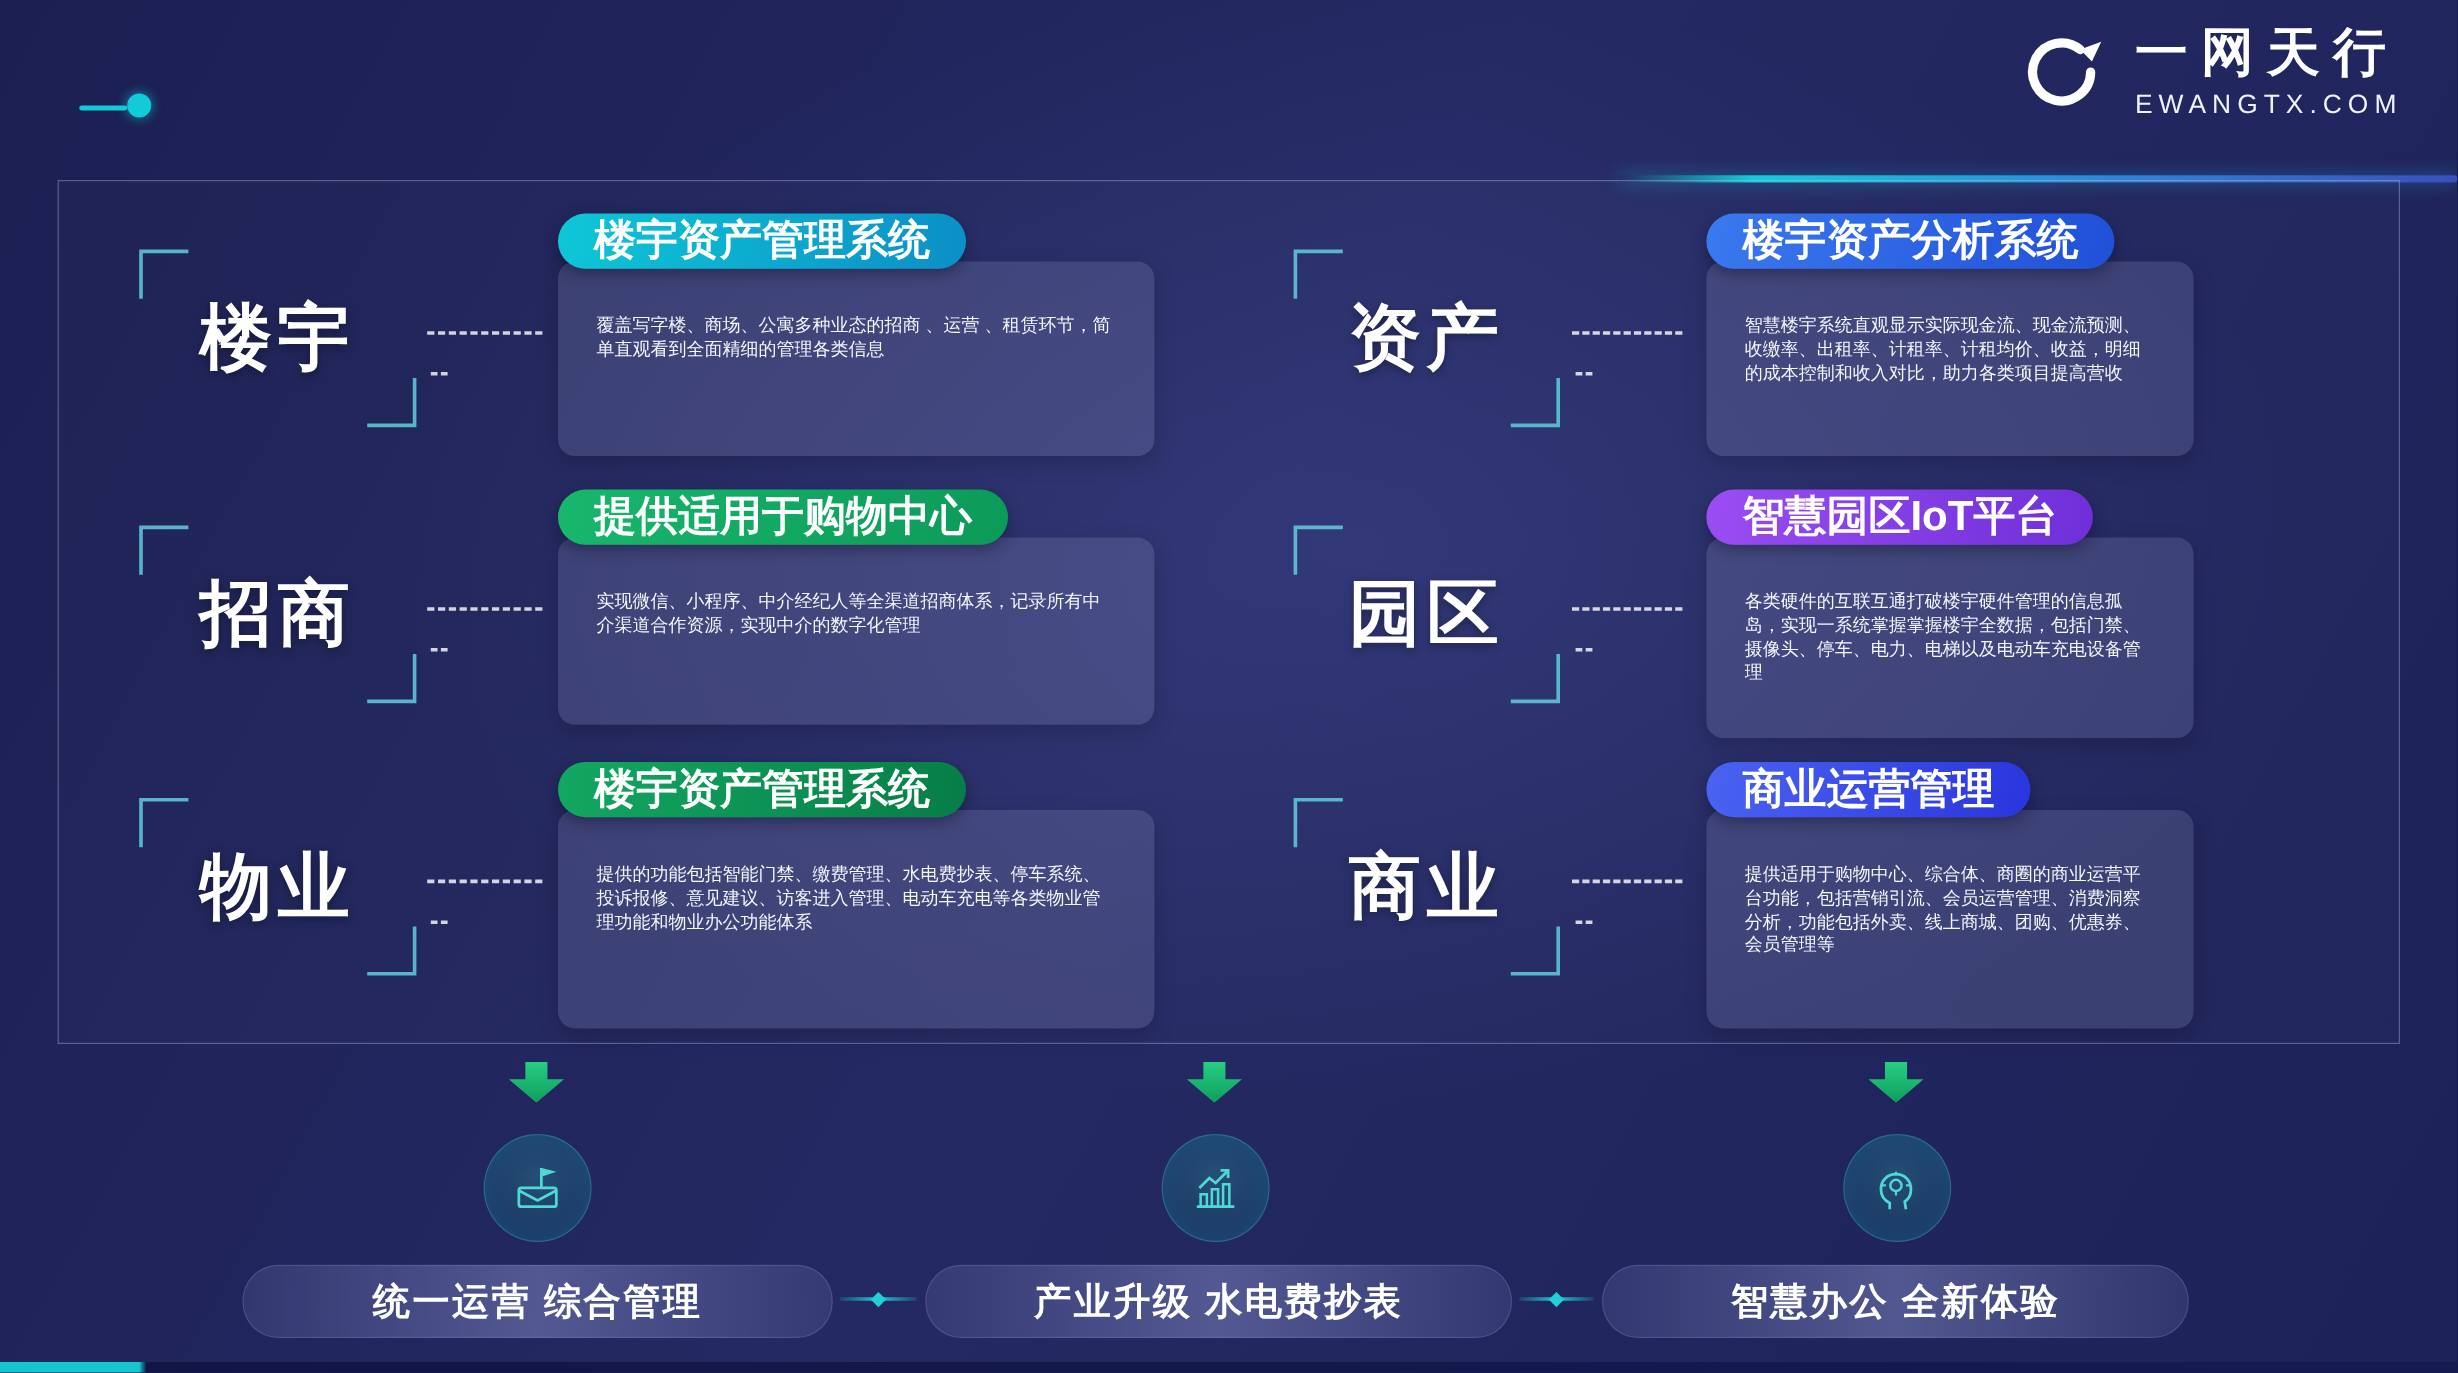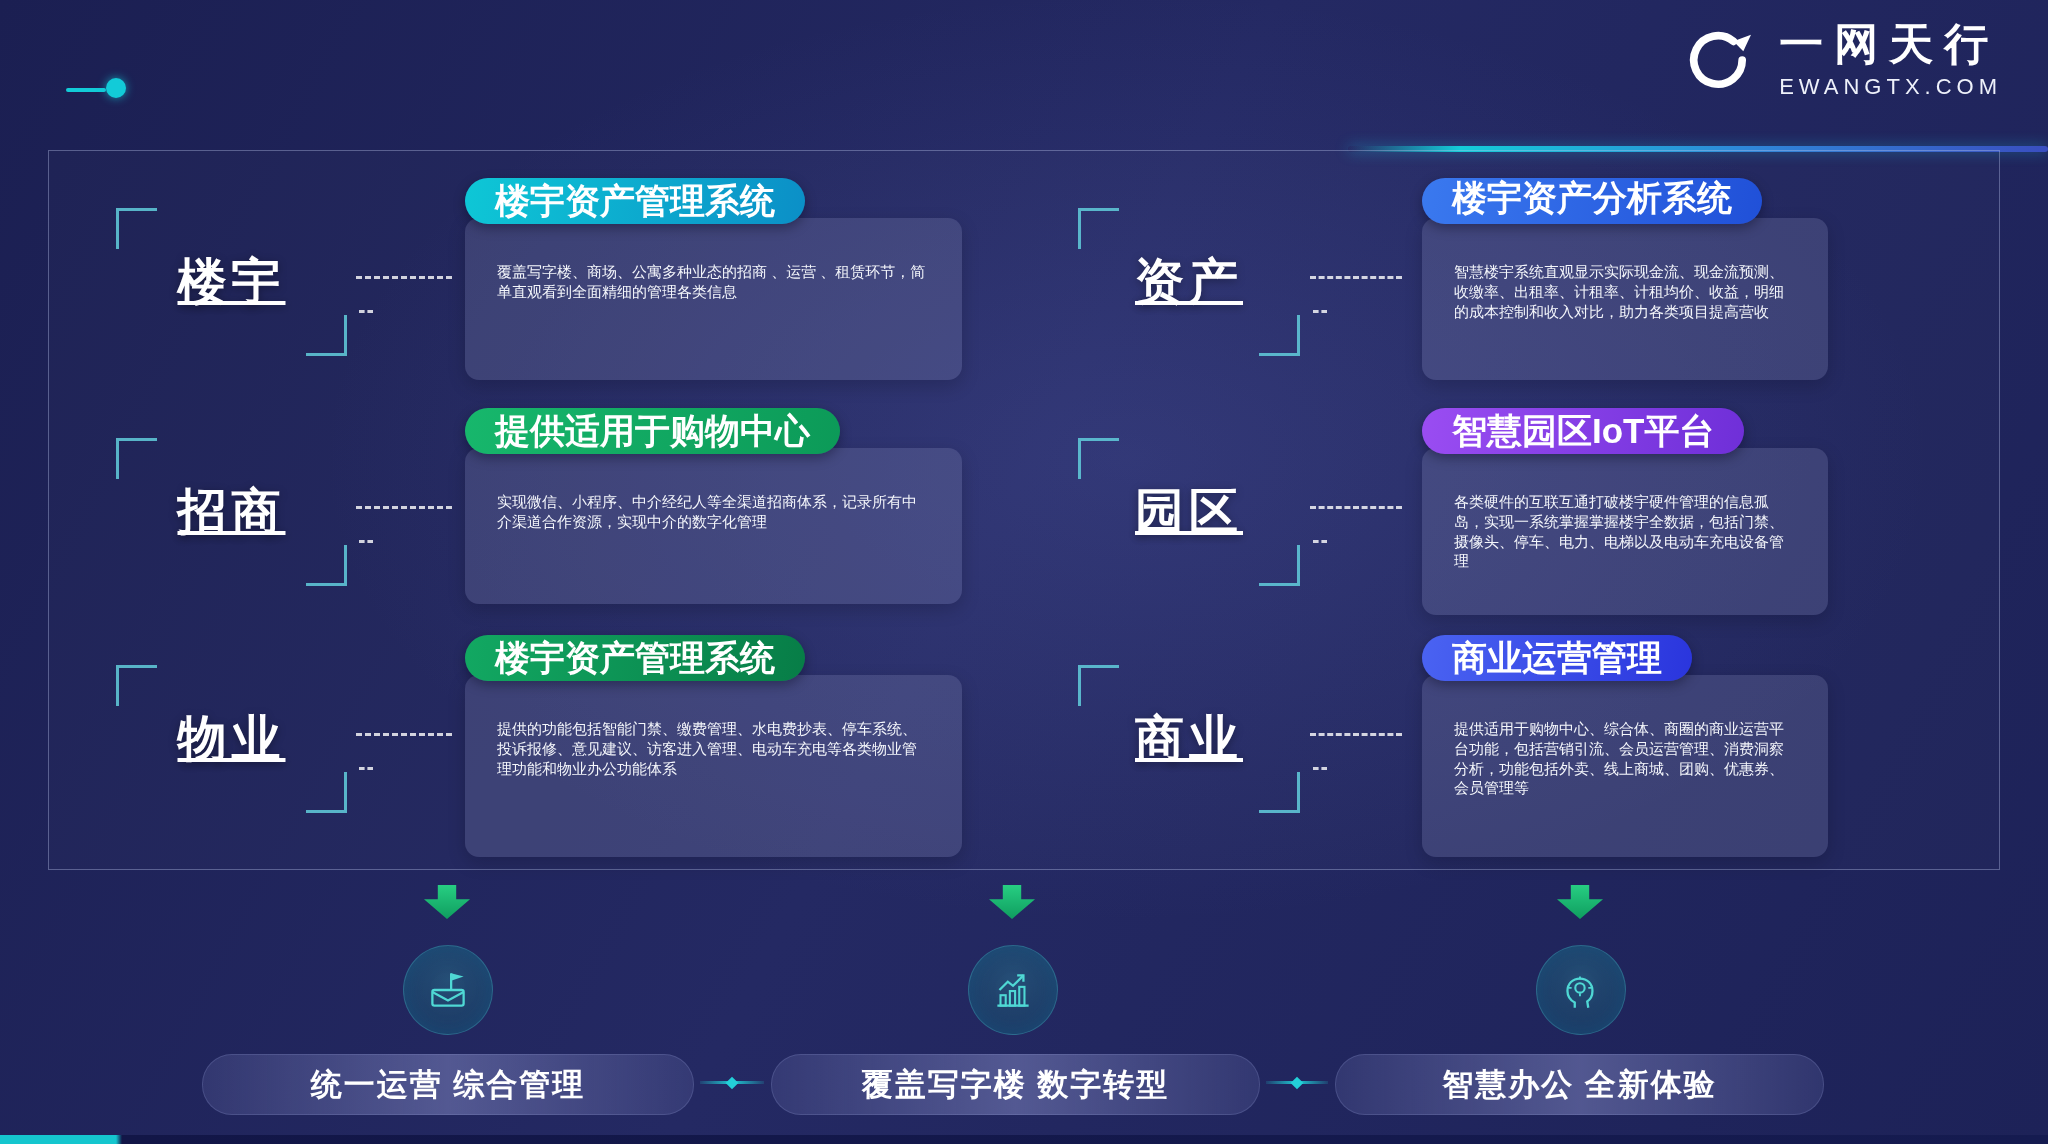--- a/index.html
+++ b/index.html
@@ -28,40 +28,40 @@
   .col-left{left:67px;width:846px;}
   .col-right{left:1029px;width:884px;}
   .row1{top:27px;} .row2{top:257px;} .row3{top:484px;}
   .cat-frame{position:absolute;left:0;top:30px;height:148px;}
   .col-left .cat-frame{width:231px;}
   .col-right .cat-frame{width:222px;}
   .corner{position:absolute;width:38px;height:38px;}
   .corner.tl{left:0;top:0;border-left:3px solid rgba(98,206,220,.85);border-top:3px solid rgba(98,206,220,.85);}
   .corner.br{right:0;bottom:0;border-right:3px solid rgba(98,206,220,.85);border-bottom:3px solid rgba(98,206,220,.85);}
   .category{position:absolute;inset:0;display:flex;align-items:center;justify-content:center;
-    font-size:49px;font-weight:900;letter-spacing:5px;text-shadow:0 2px 8px rgba(0,0,0,.35);text-decoration:underline;}
+    font-size:60px;font-weight:900;letter-spacing:5px;text-shadow:0 2px 8px rgba(0,0,0,.35);}
   .dash-long{position:absolute;top:98px;border-top:3px dashed rgba(255,255,255,.8);}
   .dash-short{position:absolute;top:132px;width:14px;border-top:3px dashed rgba(255,255,255,.8);}
   .col-left .dash-long{left:240px;width:96px;}
   .col-left .dash-short{left:243px;}
   .col-right .dash-long{left:232px;width:92px;}
   .col-right .dash-short{left:235px;}
   .card{position:absolute;top:40px;border-radius:14px;background:rgba(150,156,196,.22);
     box-sizing:border-box;padding:44px 32px 22px;box-shadow:0 6px 18px rgba(0,0,10,.18);}
   .col-left .card{left:349px;width:497px;}
   .col-right .card{left:344px;width:406px;}
   .h162{min-height:162px;} .h156{min-height:156px;} .h167{min-height:167px;} .h182{min-height:182px;}
   .pill{position:absolute;top:0;z-index:2;height:46px;line-height:46px;padding:0 30px;border-radius:26px;
     font-size:35px;font-weight:700;color:#fff;white-space:nowrap;box-shadow:0 4px 12px rgba(0,0,20,.35);}
   .col-left .pill{left:349px;}
   .col-right .pill{left:344px;}
   .pill-teal{background:linear-gradient(100deg,#0ec7d6,#0b8fc7);}
   .pill-green{background:linear-gradient(100deg,#17b76c,#0c9a58);}
   .pill-dgreen{background:linear-gradient(100deg,#12a862,#077d47);}
-  .pill-blue{background:linear-gradient(100deg,#3a79ef,#2050d8);font-family:Liberation Mono, monospace;}
+  .pill-blue{background:linear-gradient(100deg,#3a79ef,#2050d8);}
   .pill-purple{background:linear-gradient(100deg,#9a4df2,#6f2fd8);}
   .pill-indigo{background:linear-gradient(100deg,#4a63f2,#2a35dd);}
   .desc{margin:0;font-size:15px;line-height:1.32;color:#f4f6fb;}
   
   .flow-arrow{position:absolute;width:46px;height:34px;top:885px;
     background:linear-gradient(180deg,#27ce82,#0f9d5f);
     clip-path:polygon(30% 0,70% 0,70% 42%,100% 42%,50% 100%,0 42%,30% 42%);}
   .arrow-1{left:424px;} .arrow-2{left:989px;} .arrow-3{left:1557px;}
   .flow-circle{position:absolute;top:945px;width:88px;height:88px;border-radius:50%;
     background:radial-gradient(circle at 50% 38%,rgba(40,112,138,.55),rgba(22,55,92,.62));
@@ -215,18 +215,18 @@
   <div class="flow-circle circle-3">
     <svg class="icon-svg" viewBox="0 0 48 48">
       <path d="M31 41l-1-6c3-2 5-6 5-10 0-7-5-12-12-12s-12 5-12 12c0 5 3 9 7 11v5" fill="none" stroke="#4fd8d4" stroke-width="2.2"></path>
       <circle cx="23" cy="22" r="4.5" fill="none" stroke="#4fd8d4" stroke-width="2"></circle>
       <path d="M23 14v-3M15 22h-3M31 22h3M23 30v-3" stroke="#4fd8d4" stroke-width="1.8"></path>
     </svg>
   </div>
 
   <div class="flow-label label-1">统一运营 综合管理</div>
   <span class="flow-connector conn-1"></span>
-  <div class="flow-label label-2">覆盖写字楼 数字转型</div>
+  <div class="flow-label label-2">产业升级 水电费抄表</div>
   <span class="flow-connector conn-2"></span>
   <div class="flow-label label-3">智慧办公 全新体验</div>
 
   <div class="bottom-accent-bar"></div>
 </div>
 
 </body></html>

